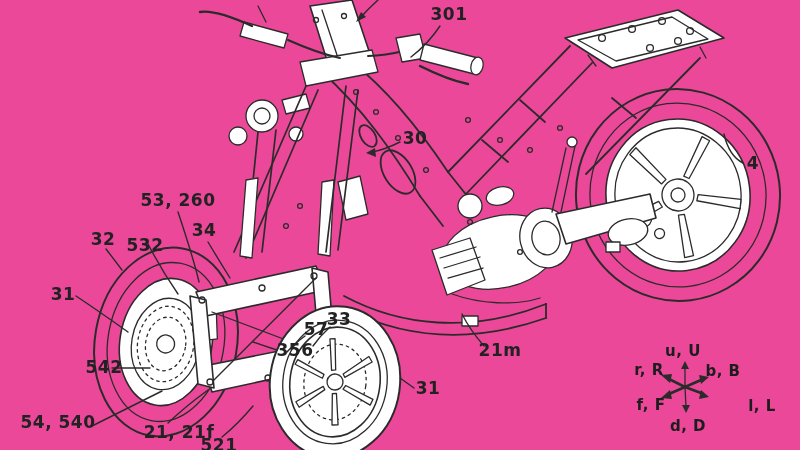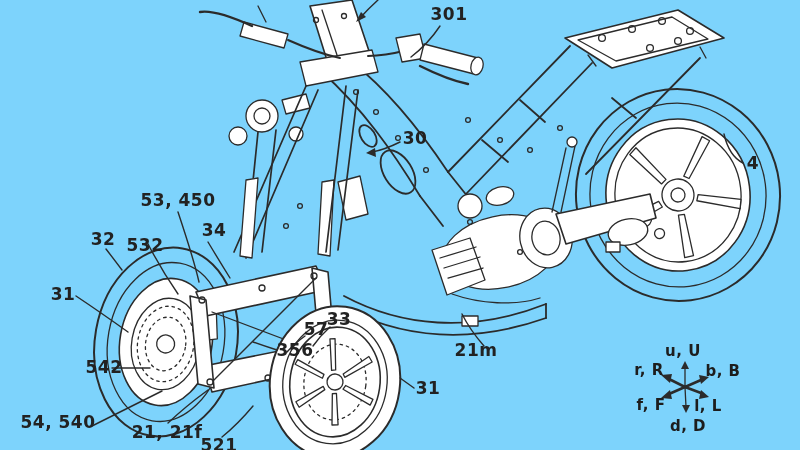--- a/index.html
+++ b/index.html
@@ -1,18 +1,18 @@
 <!DOCTYPE html>
 <html><head>
 <meta charset="utf-8">
 <style>
   html,body{margin:0;padding:0;background:#ffffff;}
   .stage{
     position:relative;width:800px;height:450px;overflow:hidden;
-    background:#7dd3fc;font-family:"DejaVu Sans",sans-serif;text-decoration:underline;
+    background:#ec4899;font-family:"DejaVu Sans",sans-serif;text-decoration:underline;
   }
   .stage svg{position:absolute;left:0;top:0;}
   .ref{
     position:absolute;transform:translate(-50%,-50%);
     font:bold 17px/1.05 "DejaVu Sans",sans-serif;
     letter-spacing:.5px;color:#222;white-space:nowrap;
     -webkit-font-smoothing:antialiased;
   }
   .dir{
     position:absolute;transform:translate(-50%,-50%);
@@ -233,35 +233,35 @@
     <line x1="685" y1="387" x2="669" y2="394" stroke-width="2.6"></line>
     <polygon points="661,398 670,390 672,399" fill="#2b2b2b" stroke="none"></polygon>
     <line x1="685" y1="387" x2="701" y2="393" stroke-width="2.6"></line>
     <polygon points="709,397 701,390 699,399" fill="#2b2b2b" stroke="none"></polygon>
   </g>
 </svg>
 
   <div class="ref" style="left:449px;top:15px">301</div>
   <div class="ref" style="left:415px;top:139px">30</div>
   <div class="ref" style="left:753px;top:164px">4</div>
-  <div class="ref" style="left:178px;top:201px">53, 450</div>
+  <div class="ref" style="left:178px;top:201px">53, 260</div>
   <div class="ref" style="left:145px;top:246px">532</div>
   <div class="ref" style="left:103px;top:240px">32</div>
-  <div class="ref" style="left:214px;top:231px">34</div>
+  <div class="ref" style="left:204px;top:231px">34</div>
   <div class="ref" style="left:63px;top:295px">31</div>
   <div class="ref" style="left:104px;top:368px">542</div>
   <div class="ref" style="left:58px;top:423px">54, 540</div>
-  <div class="ref" style="left:167px;top:433px">21, 21f</div>
+  <div class="ref" style="left:179px;top:433px">21, 21f</div>
   <div class="ref" style="left:219px;top:446px">521</div>
   <div class="ref" style="left:295px;top:351px">356</div>
   <div class="ref" style="left:316px;top:330px">57</div>
   <div class="ref" style="left:339px;top:320px">33</div>
   <div class="ref" style="left:428px;top:389px">31</div>
-  <div class="ref" style="left:476px;top:351px">21m</div>
+  <div class="ref" style="left:500px;top:351px">21m</div>
 
   <div class="dir" style="left:683px;top:351px">u, U</div>
   <div class="dir" style="left:649px;top:370px">r, R</div>
   <div class="dir" style="left:723px;top:371px">b, B</div>
   <div class="dir" style="left:651px;top:405px">f, F</div>
-  <div class="dir" style="left:708px;top:406px">l, L</div>
+  <div class="dir" style="left:762px;top:406px">l, L</div>
   <div class="dir" style="left:688px;top:426px">d, D</div>
 
 </div>
 
 </body></html>

